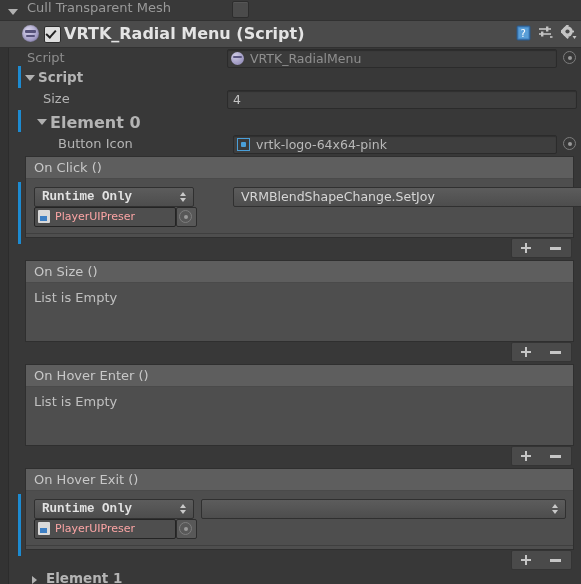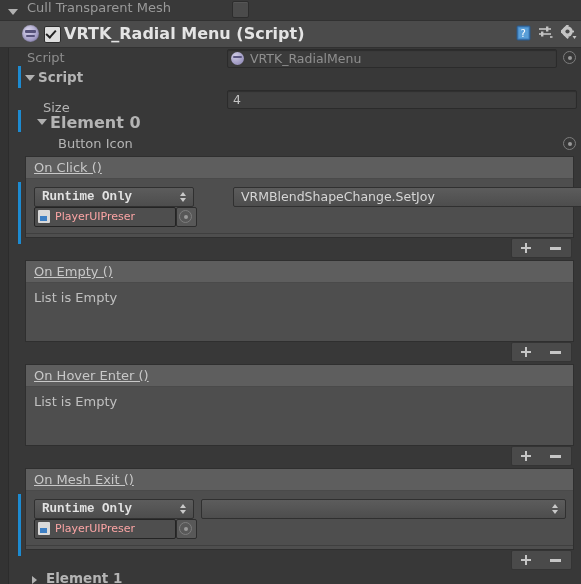--- a/index.html
+++ b/index.html
@@ -200,21 +200,21 @@
     border: 1px solid #2f2f2f;
   }
   .evt-title {
     position: absolute; left: 0; top: 0;
     width: 100%; height: 21px;
     background: #5e5e5e;
     border-bottom: 1px solid #4a4a4a;
   }
   .evt-title span {
     position: absolute; left: 8px; top: 0;
-    line-height: 21px; font-size: 13px; color: #c8c8c8; text-decoration: underline;
+    line-height: 21px; font-size: 13px; color: #c8c8c8;
   }
   .evt-empty {
     position: absolute; left: 8px; top: 24px;
     font-size: 13px; color: #c0c0c0;
   }
   .evt-body { position: absolute; left: 0; top: 21px; width: 100%; }
 
   .dd {
     position: absolute;
     height: 18px;
@@ -358,34 +358,38 @@
   <div class="picker" style="left:563px;top:4px;"></div>
 </div>
 
 <div class="ovr" style="top:66px;height:22px;"></div>
 <div style="position:absolute;left:0;top:66px;width:581px;height:22px;">
   <div class="foldout open" style="left:25px;top:9px;"></div>
   <div class="field-label lbl-bold" style="left:38px;top:3px;font-size:13.5px;">Script</div>
 </div>
 
 <div style="position:absolute;left:0;top:88px;width:581px;height:22px;">
-  <div class="field-label" style="left:43px;top:3px;margin-top:9px;">Size</div>
+  <div class="field-label" style="left:43px;top:3px;">Size</div>
   <div class="num-field" style="left:227px;top:2px;width:348px;">
     <span>4</span>
   </div>
 </div>
 
 <div class="ovr" style="top:110px;height:22px;"></div>
 <div style="position:absolute;left:0;top:110px;width:581px;height:22px;">
   <div class="foldout open" style="left:37px;top:9px;"></div>
   <div class="field-label lbl-bold" style="left:50px;top:3px;font-size:16px;">Element 0</div>
 </div>
 
 <div style="position:absolute;left:0;top:133px;width:505px;height:22px;">
   <div class="field-label" style="left:58px;top:3px;">Button Icon</div>
+  <div class="obj-field" style="left:233px;top:2px;width:322px;">
+    <div class="sprite-ico"></div>
+    <div class="of-text" style="color:#b9b9b9;">vrtk-logo-64x64-pink</div>
+  </div>
   <div class="picker" style="left:563px;top:4px;"></div>
 </div>
 
 <div class="ovr" style="top:182px;height:62px;"></div>
 
 <div class="evt-box" style="top:156px;height:80px;">
   <div class="evt-title">
     <span>On Click ()</span>
   </div>
   <div class="evt-body">
@@ -407,21 +411,21 @@
     <div class="sep-line" style="top:55px;"></div>
   </div>
 </div>
 <div class="pm-bar" style="left:511px;top:238px;width:59px;">
   <div class="pm-plus" style="left:0;"></div>
   <div class="pm-minus" style="left:29px;"></div>
 </div>
 
 <div class="evt-box" style="top:260px;height:80px;">
   <div class="evt-title">
-    <span>On Empty ()</span>
+    <span>On Size ()</span>
   </div>
   <div class="evt-body">
     <div class="evt-empty" style="top:8px;">List is Empty</div>
   </div>
 </div>
 <div class="pm-bar" style="left:511px;top:342px;width:59px;">
   <div class="pm-plus" style="left:0;"></div>
   <div class="pm-minus" style="left:29px;"></div>
 </div>
 
@@ -435,21 +439,21 @@
 </div>
 <div class="pm-bar" style="left:511px;top:446px;width:59px;">
   <div class="pm-plus" style="left:0;"></div>
   <div class="pm-minus" style="left:29px;"></div>
 </div>
 
 <div class="ovr" style="top:494px;height:62px;"></div>
 
 <div class="evt-box" style="top:468px;height:80px;">
   <div class="evt-title">
-    <span>On Mesh Exit ()</span>
+    <span>On Hover Exit ()</span>
   </div>
   <div class="evt-body">
     <div class="dd bold" style="left:8px;top:9px;width:158px;">
       <div class="dd-text">Runtime Only</div>
       <div class="dd-arrow"></div>
     </div>
     <div class="dd" style="left:175px;top:9px;width:363px;">
       <div class="dd-arrow"></div>
     </div>
     <div class="obj-sel" style="left:8px;top:29px;width:140px;">

